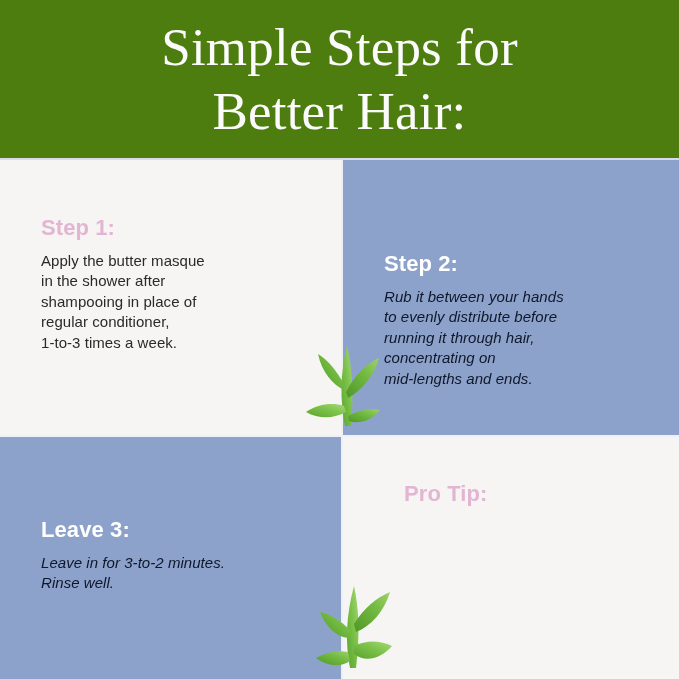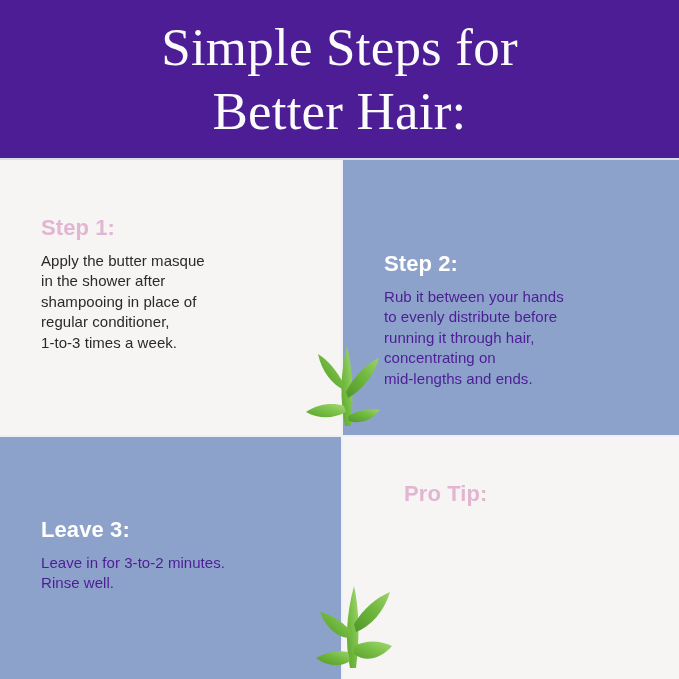--- a/index.html
+++ b/index.html
@@ -19,21 +19,21 @@
     background: #f6f5f3;
   }
 
   
   .header-band {
     position: absolute;
     left: 0;
     top: 0;
     width: 679px;
     height: 160px;
-    background: #4c1d95;
+    background: #4d7c0f;
     display: flex;
     align-items: center;
     justify-content: center;
   }
   .header-title {
     font-family: "Liberation Serif", serif;
     color: #fbfbfc;
     font-size: 53px;
     line-height: 1.20;
     text-align: center;
@@ -112,21 +112,21 @@
   .label-white { color: #ffffff; margin-top: 36px; }
 
   .step-body {
     font-size: 15px;
     line-height: 1.36;
     margin: 0;
     white-space: pre-line;
     letter-spacing: 0.05px;
   }
   .body-dark  { color: #2a2a2a; }
-  .body-white { color: #4c1d95; }
+  .body-white { color: #0f172a; font-style: italic; }
 
   
   .leaf-sprig {
     position: absolute;
     pointer-events: none;
   }
   .leaf-top    { left: 300px; top: 330px; width: 82px; height: 100px; }
   .leaf-bottom { left: 312px; top: 572px; width: 82px; height: 100px; }
 </style>
 </head>

